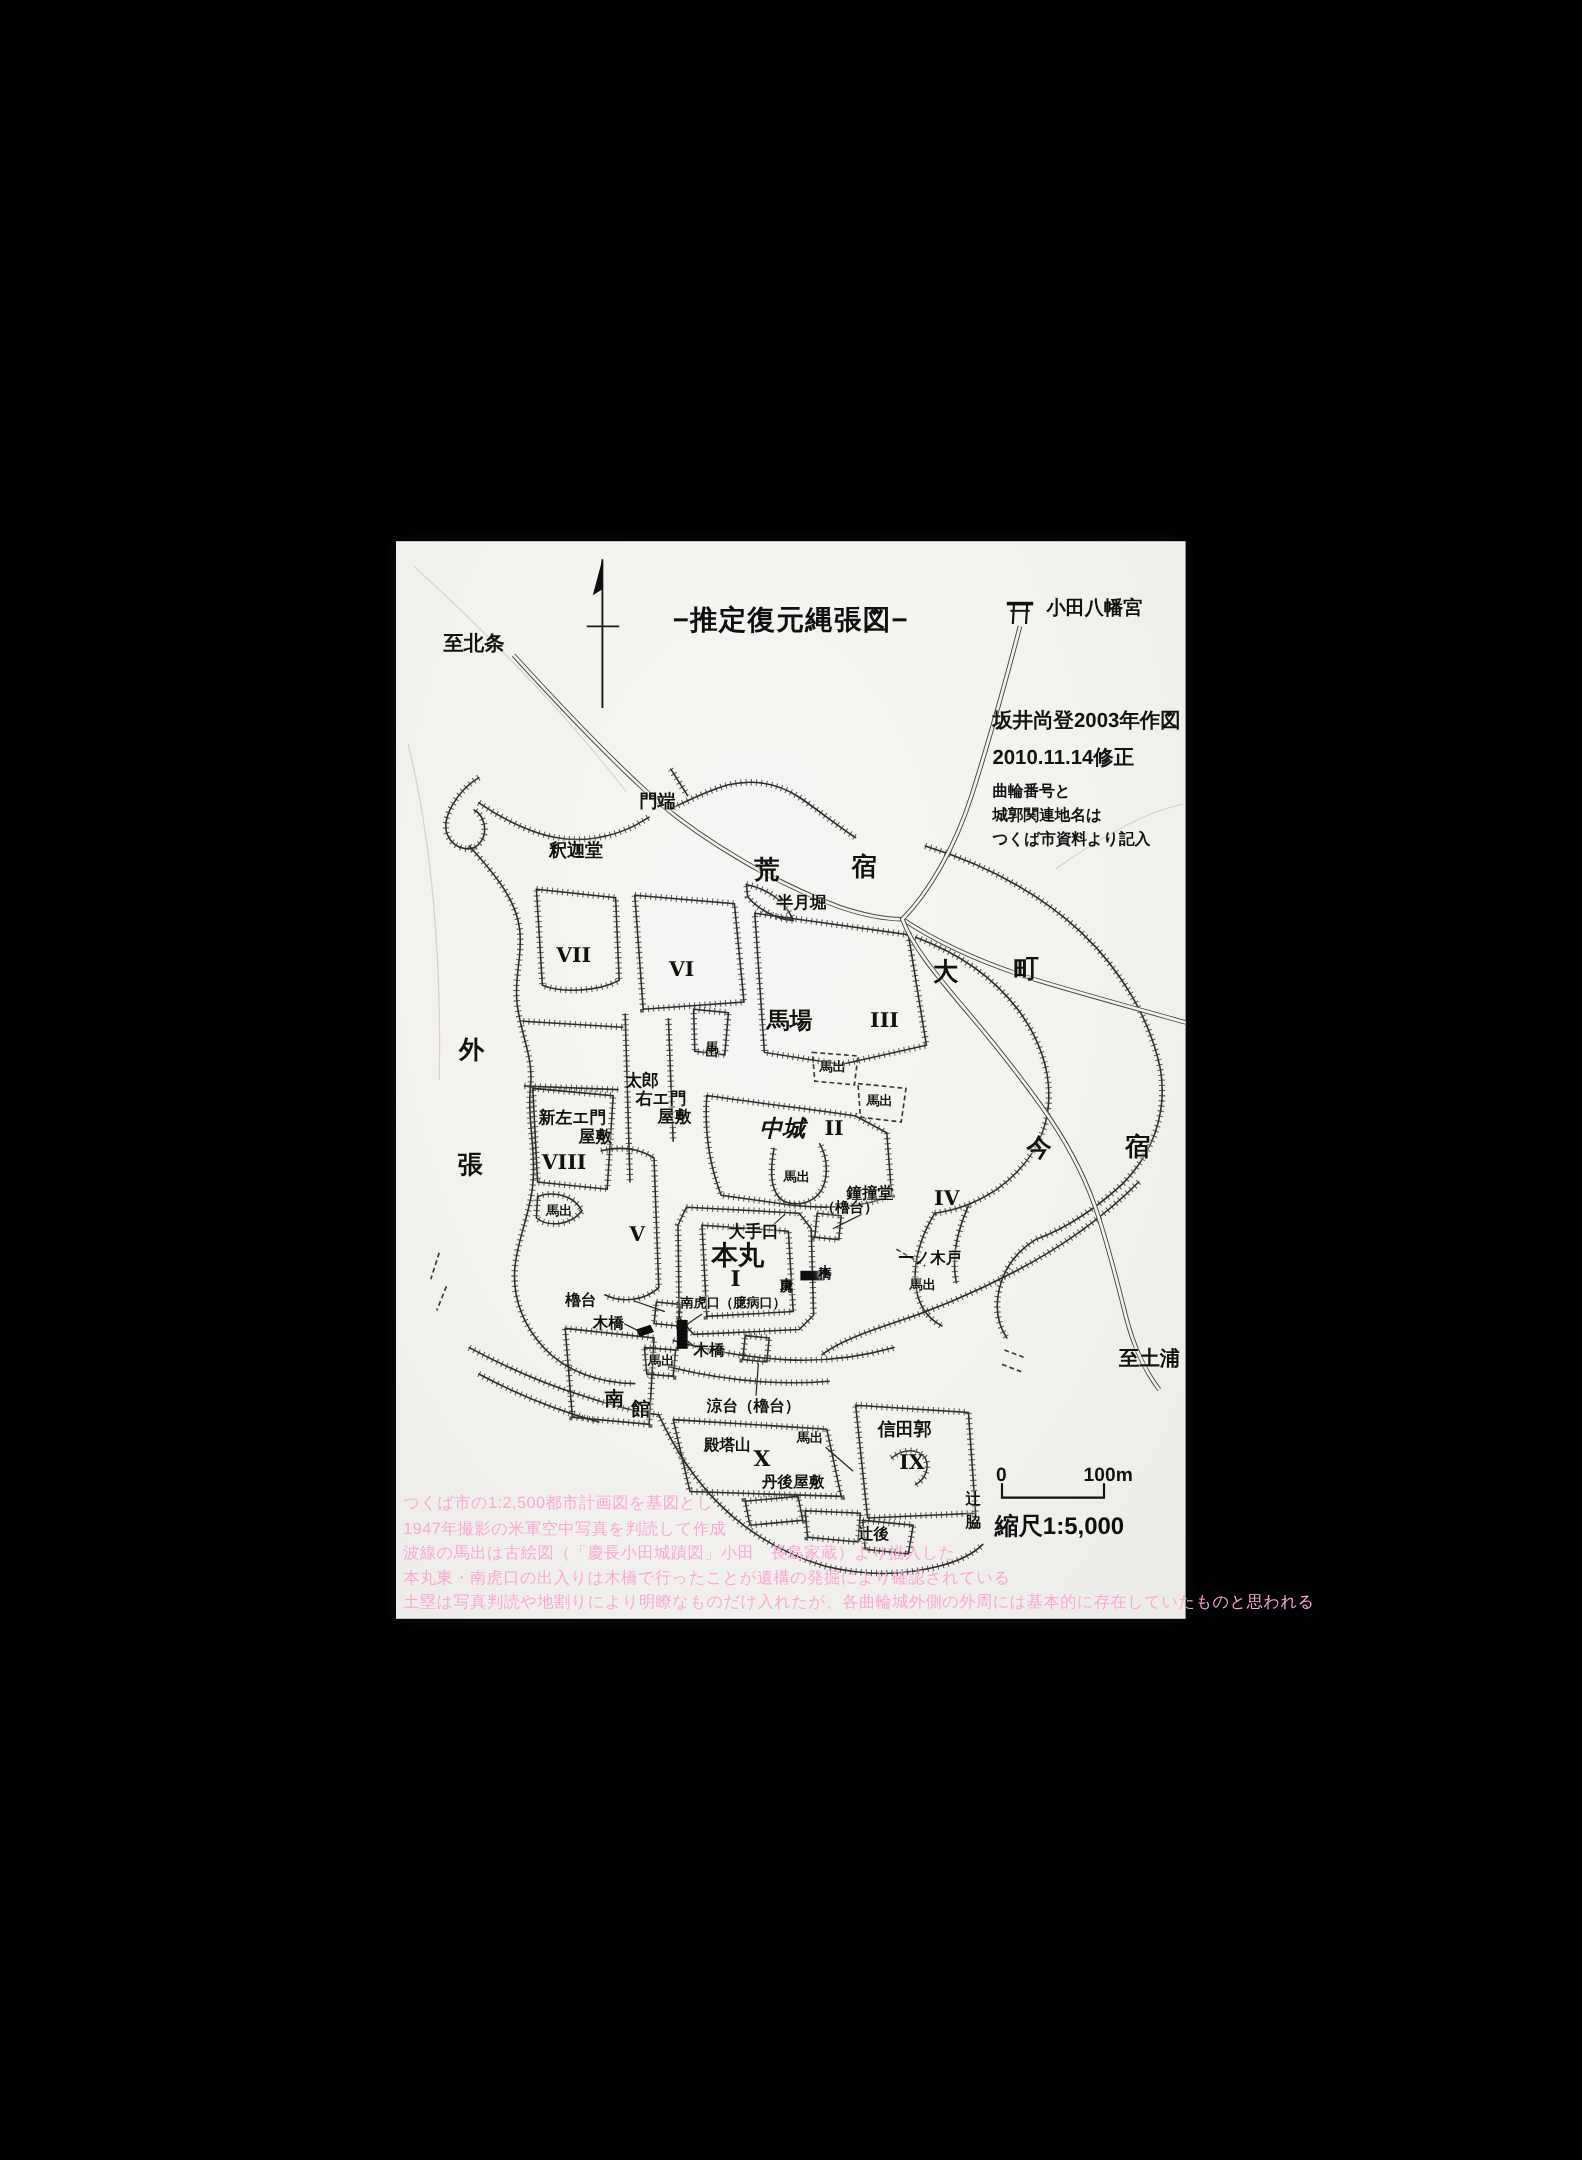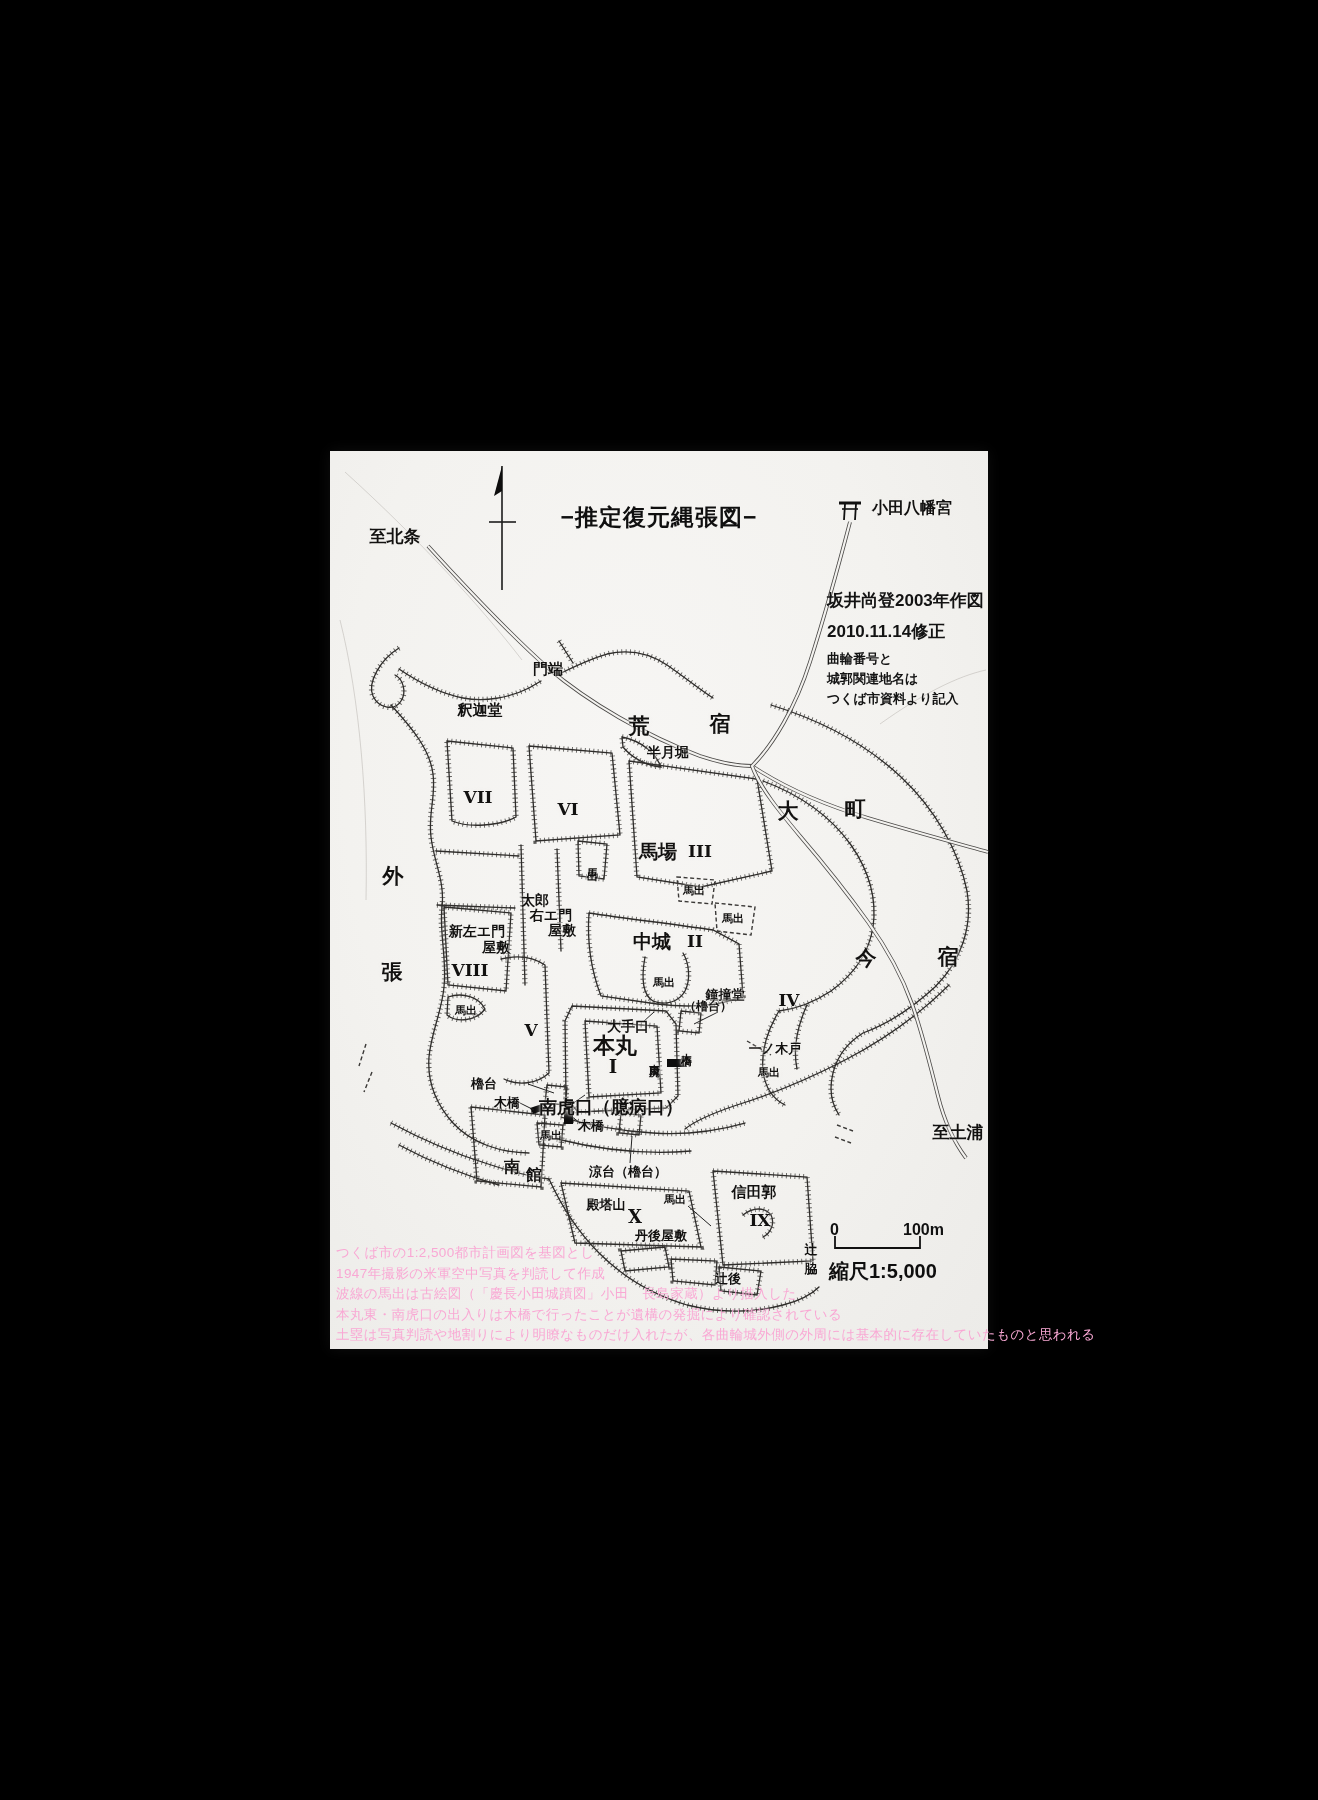--- a/index.html
+++ b/index.html
@@ -241,51 +241,51 @@
       <div class="map-label" style="left: 548px; top: 668px; font-size: 15px;">門端</div>
       <div class="map-label" style="left: 480px; top: 709px; font-size: 15px;">釈迦堂</div>
       <div class="map-label" style="left: 639px; top: 725px; font-size: 21px;">荒</div>
       <div class="map-label" style="left: 720px; top: 723px; font-size: 21px;">宿</div>
       <div class="map-label" style="left: 650px; top: 752px; font-size: 14px; padding-left: 36px;">半月堀</div>
       <div class="map-label serif" style="left: 478px; top: 797px; font-size: 17px;">VII</div>
       <div class="map-label serif" style="left: 568px; top: 809px; font-size: 17px;">VI</div>
       <div class="map-label" style="left: 788px; top: 810px; font-size: 21px;">大</div>
       <div class="map-label" style="left: 855px; top: 808px; font-size: 21px;">町</div>
       <div class="map-label" style="left: 658px; top: 851px; font-size: 19px;">馬場</div>
-      <div class="map-label serif" style="left: 700px; top: 851px; font-size: 17px; text-align: right;">III</div>
+      <div class="map-label serif" style="left: 737px; top: 851px; font-size: 17px; text-align: right;">III</div>
       <div class="map-label vert" style="left: 592px; top: 861px; font-size: 11px;">馬出</div>
       <div class="map-label" style="left: 694px; top: 890px; font-size: 11px;">馬出</div>
       <div class="map-label" style="left: 733px; top: 918px; font-size: 11px;">馬出</div>
       <div class="map-label" style="left: 535px; top: 900px; font-size: 14px;">太郎</div>
       <div class="map-label" style="left: 551px; top: 915px; font-size: 14px;">右エ門</div>
       <div class="map-label" style="left: 562px; top: 930px; font-size: 14px;">屋敷</div>
       <div class="map-label" style="left: 477px; top: 931px; font-size: 14px;">新左エ門</div>
       <div class="map-label" style="left: 496px; top: 947px; font-size: 14px;">屋敷</div>
-      <div class="map-label" style="left: 652px; top: 941px; font-size: 19px;">中城</div>
+      <div class="map-label" style="left: 652px; top: 941px; font-size: 19px; font-style: italic;">中城</div>
       <div class="map-label serif" style="left: 695px; top: 941px; font-size: 17px;">II</div>
       <div class="map-label" style="left: 393px; top: 875px; font-size: 21px;">外</div>
       <div class="map-label" style="left: 392px; top: 971px; font-size: 21px;">張</div>
       <div class="map-label serif" style="left: 470px; top: 970px; font-size: 17px;">VIII</div>
       <div class="map-label" style="left: 466px; top: 1010px; font-size: 11px;">馬出</div>
       <div class="map-label serif" style="left: 531px; top: 1030px; font-size: 17px;">V</div>
       <div class="map-label" style="left: 664px; top: 982px; font-size: 11px;">馬出</div>
       <div class="map-label" style="left: 725px; top: 994px; font-size: 13px;">鐘撞堂</div>
       <div class="map-label" style="left: 708px; top: 1006px; font-size: 12px;">（櫓台）</div>
       <div class="map-label serif" style="left: 789px; top: 1000px; font-size: 17px;">IV</div>
       <div class="map-label" style="left: 628px; top: 1026px; font-size: 14px;">大手口</div>
       <div class="map-label" style="left: 615px; top: 1046px; font-size: 22px;">本丸</div>
       <div class="map-label serif" style="left: 613px; top: 1067px; font-size: 18px;">I</div>
       <div class="map-label vert" style="left: 654px; top: 1058px; font-size: 11px;">東虎口</div>
       <div class="map-label vert" style="left: 686px; top: 1046px; font-size: 11px;">木橋</div>
       <div class="map-label" style="left: 775px; top: 1048px; font-size: 13px;">一ノ木戸</div>
       <div class="map-label" style="left: 769px; top: 1072px; font-size: 11px;">馬出</div>
       <div class="map-label" style="left: 866px; top: 957px; font-size: 21px;">今</div>
       <div class="map-label" style="left: 948px; top: 956px; font-size: 21px;">宿</div>
       <div class="map-label" style="left: 484px; top: 1083px; font-size: 13px;">櫓台</div>
-      <div class="map-label" style="left: 611px; top: 1087px; font-size: 18px; margin-top: 20px;">南虎口（臆病口）</div>
+      <div class="map-label" style="left: 611px; top: 1087px; font-size: 11px;">南虎口（臆病口）</div>
       <div class="map-label" style="left: 507px; top: 1102px; font-size: 13px;">木橋</div>
       <div class="map-label" style="left: 591px; top: 1125px; font-size: 13px;">木橋</div>
       <div class="map-label" style="left: 551px; top: 1135px; font-size: 11px;">馬出</div>
       <div class="map-label" style="left: 512px; top: 1167px; font-size: 16px;">南</div>
       <div class="map-label" style="left: 534px; top: 1175px; font-size: 16px;">館</div>
       <div class="map-label" style="left: 628px; top: 1171px; font-size: 13px;">涼台（櫓台）</div>
       <div class="map-label" style="left: 606px; top: 1204px; font-size: 13px;">殿塔山</div>
       <div class="map-label serif" style="left: 635px; top: 1217px; font-size: 18px;">X</div>
       <div class="map-label" style="left: 675px; top: 1199px; font-size: 11px;">馬出</div>
       <div class="map-label" style="left: 661px; top: 1235px; font-size: 13px;">丹後屋敷</div>

